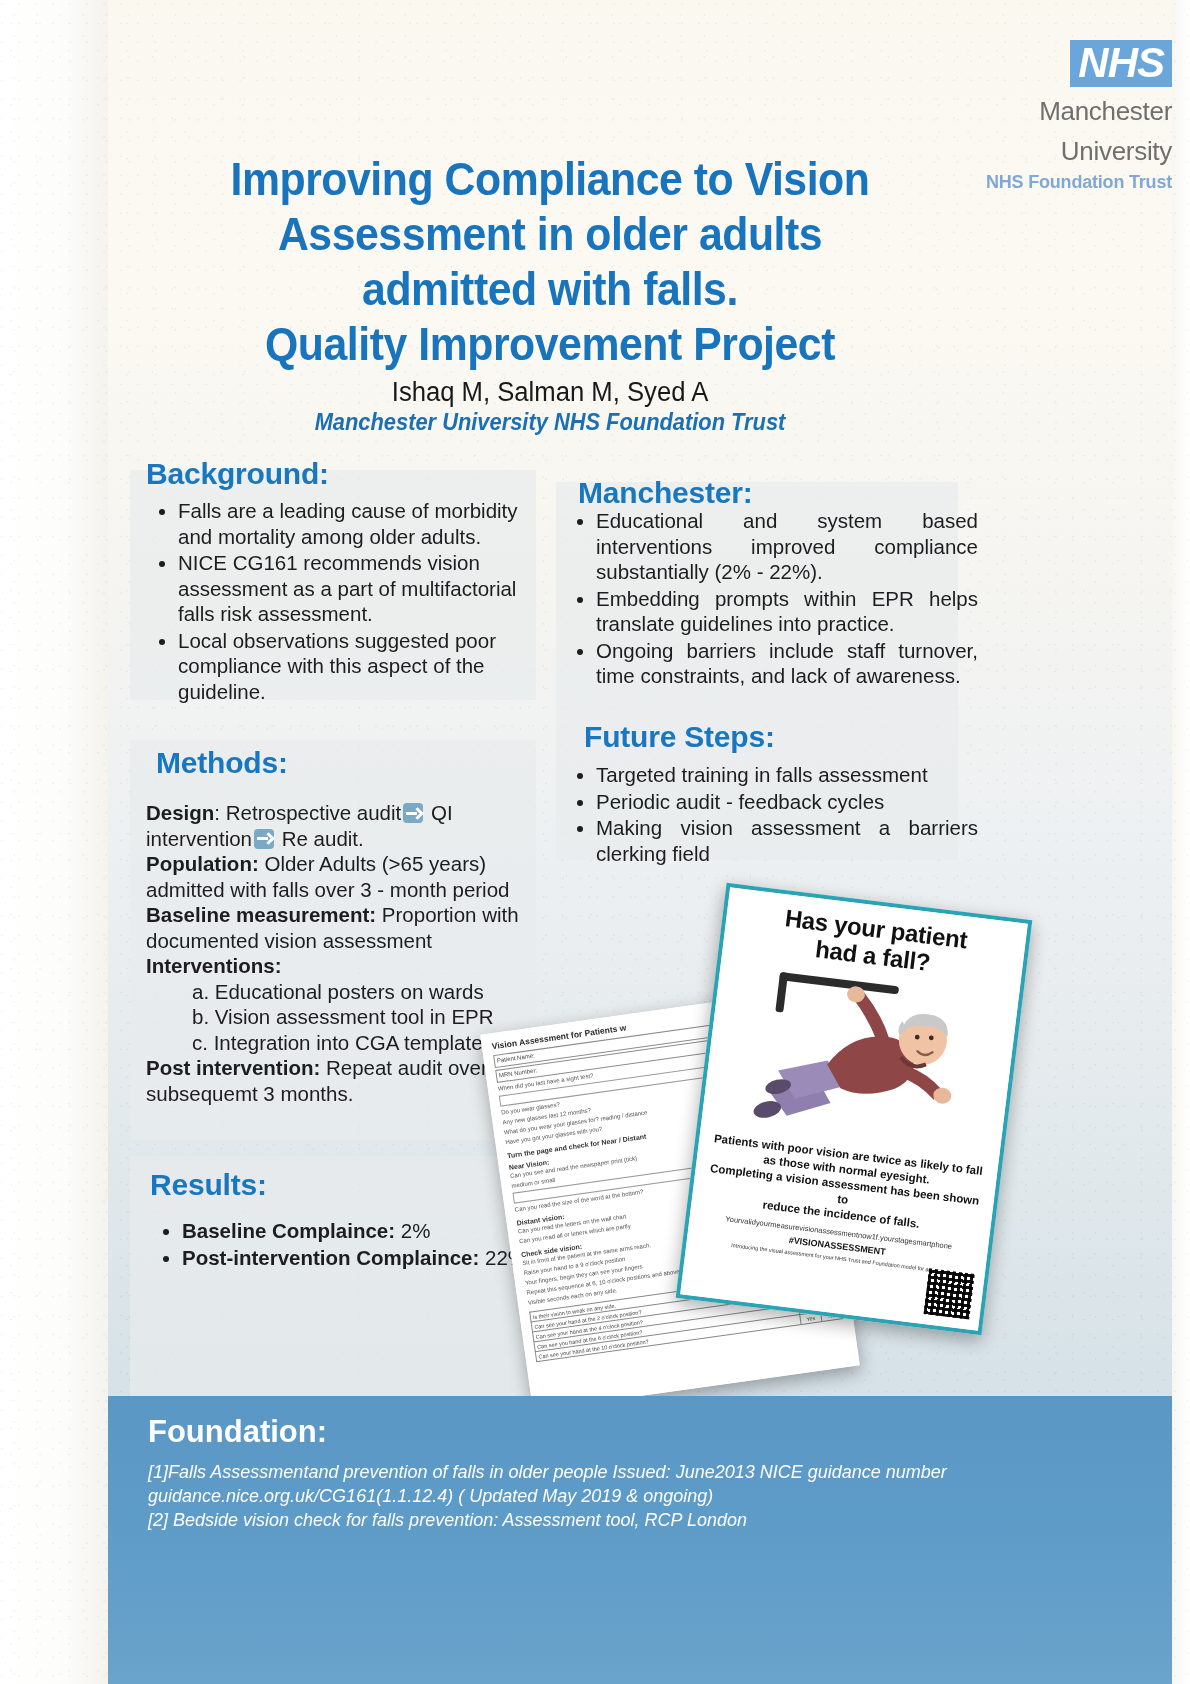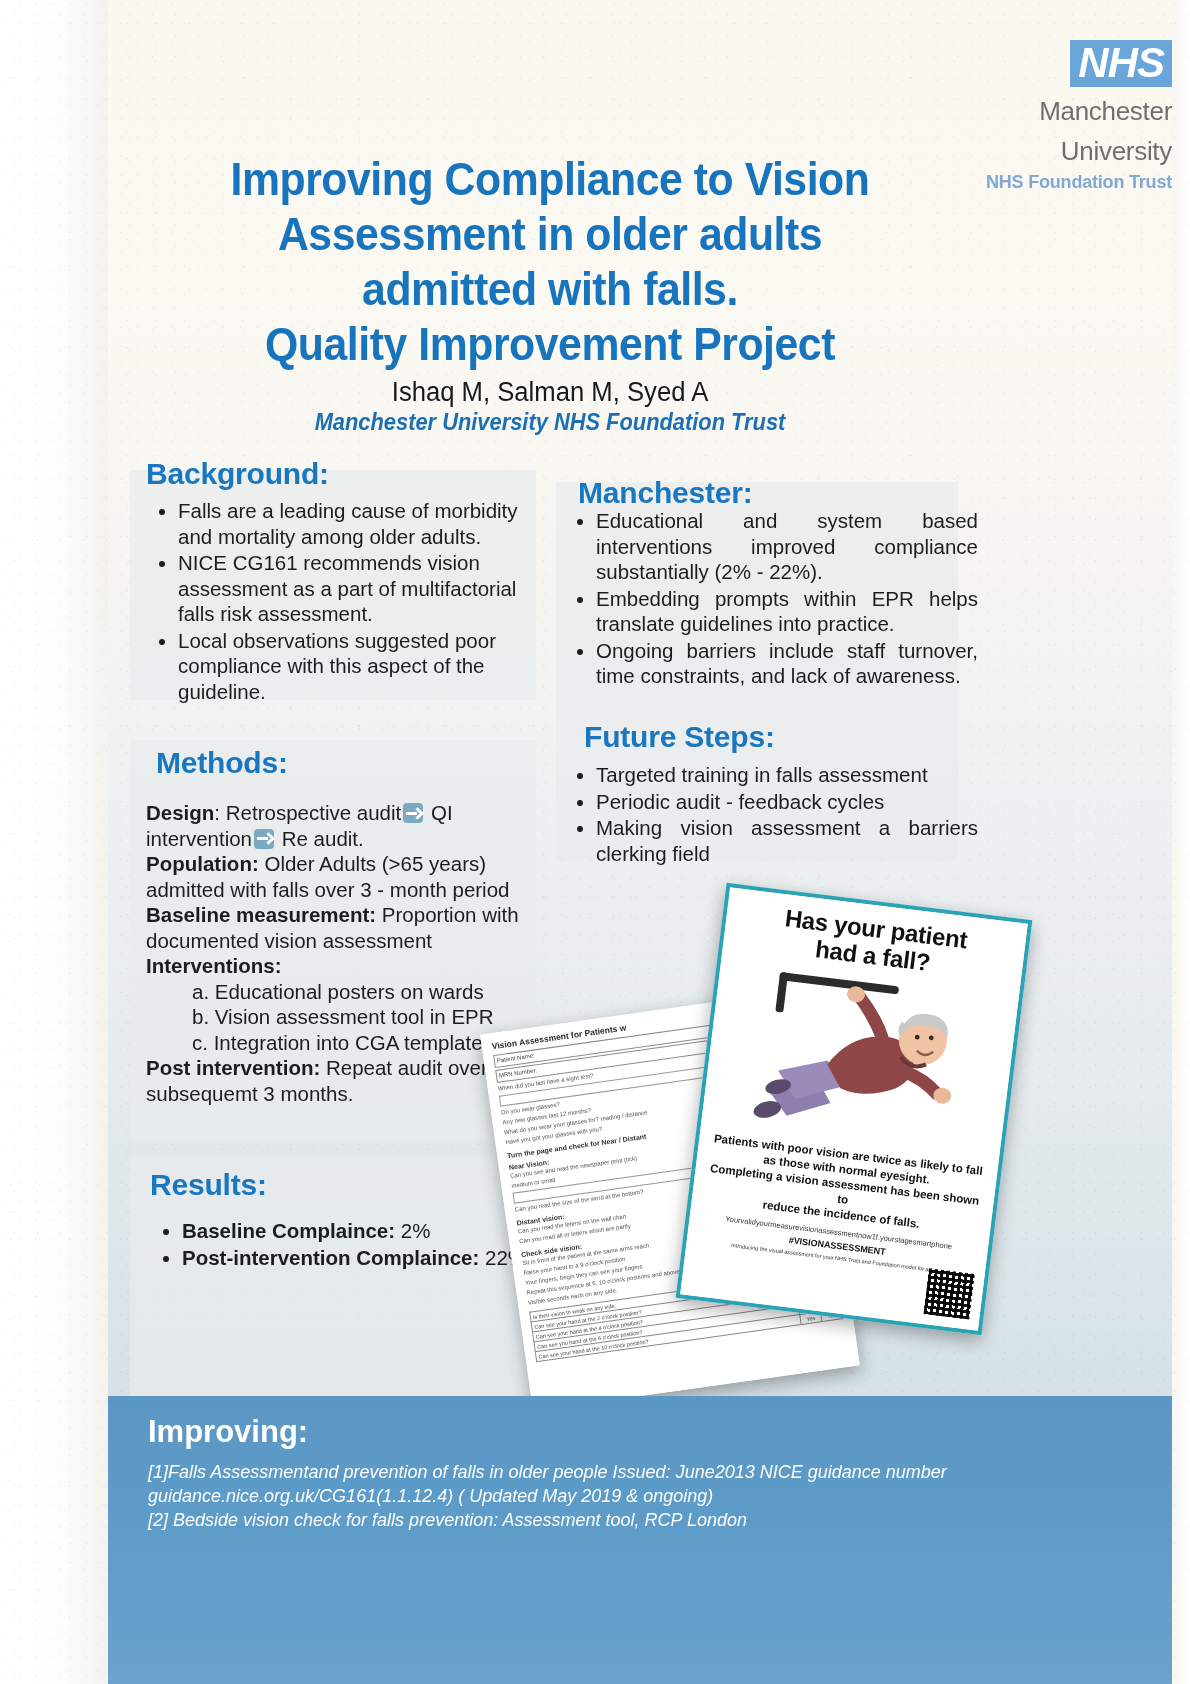--- a/index.html
+++ b/index.html
@@ -353,18 +353,18 @@
       <div class="falls-body" style="margin-top:0">Completing a vision assessment has been shown to</div>
       <div class="falls-body" style="margin-top:0">reduce the incidence of falls.</div>
       <div class="falls-url">Yourvalidyourmeasurevisionassessmentnow1f.yourstagesmartphone</div>
       <div class="falls-hash">#VISIONASSESSMENT</div>
       <div class="falls-url" style="font-size:5.5px;margin-top:2px">Introducing the visual assessment for your NHS Trust and Foundation model for action</div>
       <div class="qr"></div>
     </div>
   </div>
 
   <div id="ref-band"></div>
-  <div id="ref-head">Improving:</div>
+  <div id="ref-head">Foundation:</div>
   <div id="ref-body">
     <div>[1]Falls Assessmentand prevention of falls in older people Issued: June2013 NICE guidance number guidance.nice.org.uk/CG161(1.1.12.4) ( Updated May 2019 &amp; ongoing)</div>
     <div>[2] Bedside vision check for falls prevention: Assessment tool, RCP London</div>
   </div>
 </div>
 
 </body></html>

